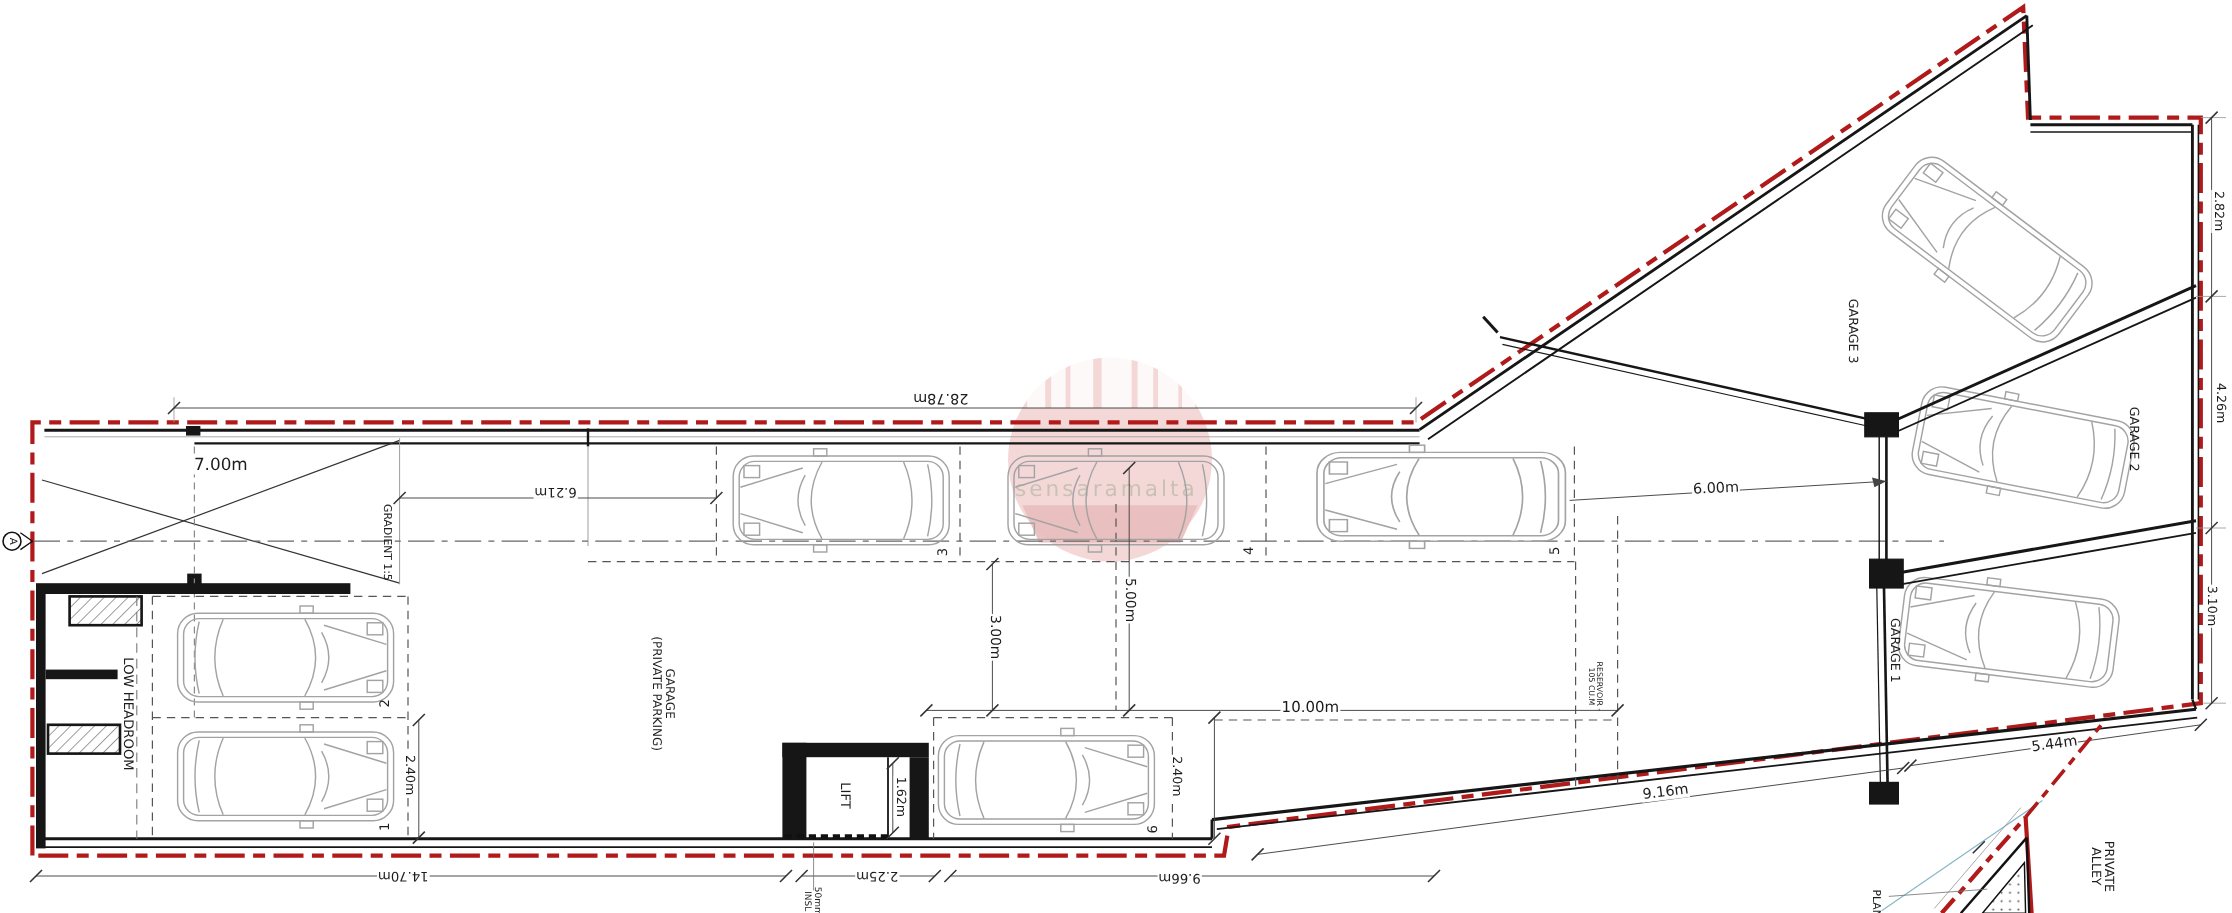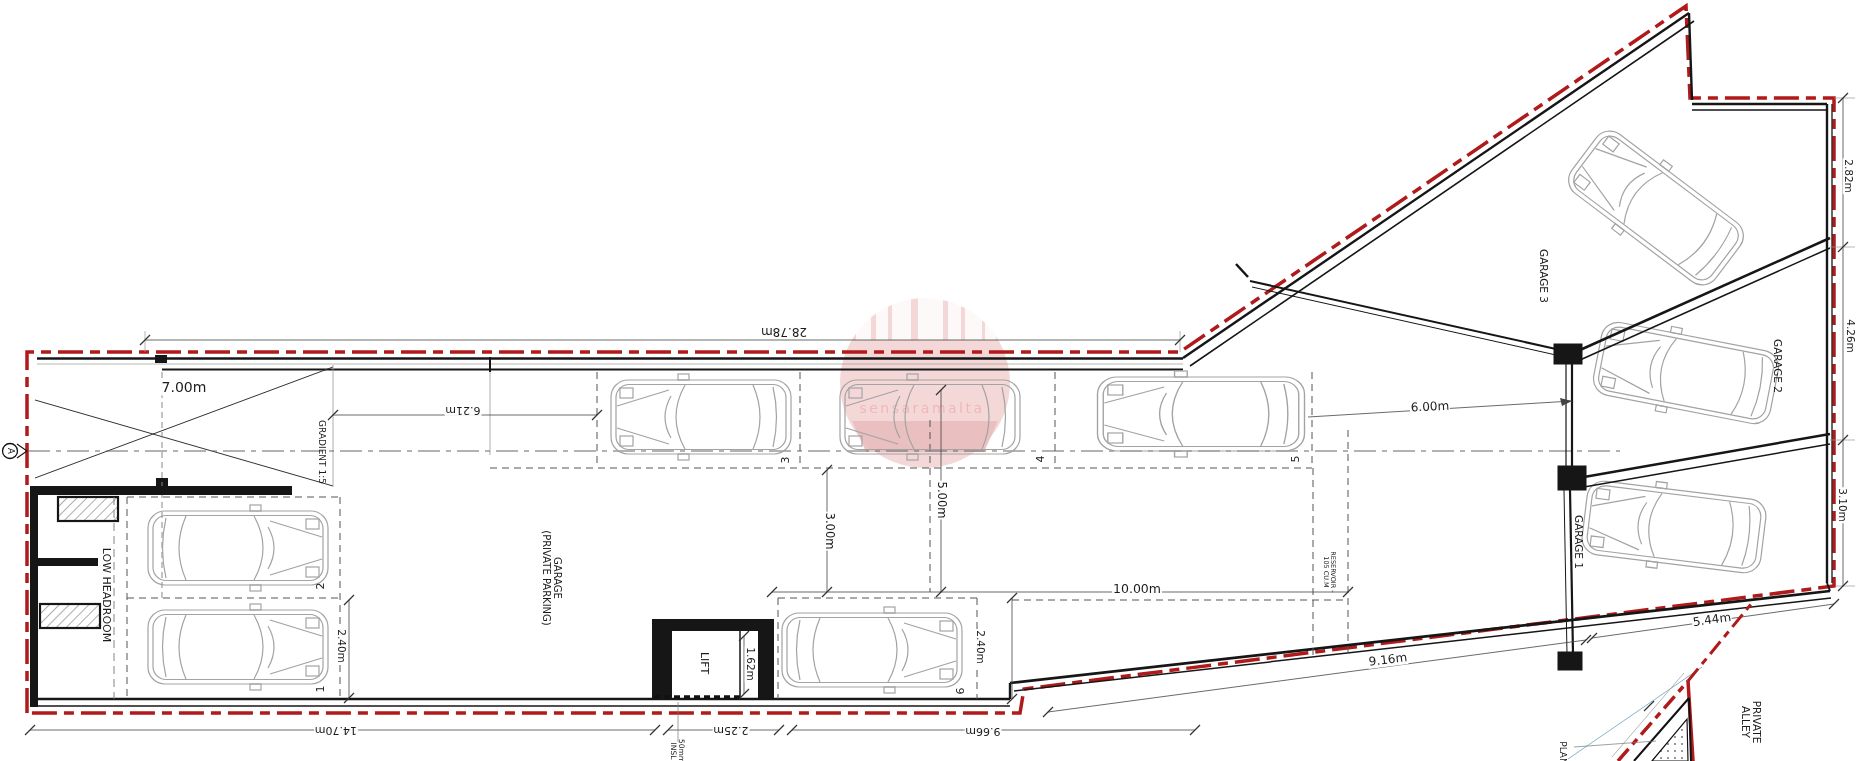--- a/index.html
+++ b/index.html
@@ -2,22 +2,22 @@
 <html><head>
 <meta charset="utf-8">
 <style>
   html,body{margin:0;padding:0;background:#fff;}
   #stage{position:relative;width:1860px;height:761px;background:#ffffff;overflow:hidden;
          font-family:"DejaVu Sans",sans-serif;}
   #plan-svg{position:absolute;left:0;top:0;z-index:2;}
   .lbl{position:absolute;z-index:3;color:#1c1c1c;white-space:pre;text-align:center;
        line-height:1.08;transform-origin:center center;}
   .bg{background:rgba(255,255,255,.93);padding:0 1px;}
-  .wm-text{position:absolute;z-index:1;color:#ef4444;opacity:.65;letter-spacing:2.5px;
-           font-size:14px;white-space:pre;}
+  .wm-text{position:absolute;z-index:1;color:#15803d;opacity:.65;letter-spacing:2.5px;
+           font-size:18px;white-space:pre;}
 </style>
 </head>
 <body>
 
 <div id="stage">
 
   <div class="wm-text" style="left:922px;top:408px;transform:translate(-50%,-50%);">sensaramalta</div>
 
   <svg id="plan-svg" width="1860" height="761" viewBox="0 0 1860 761">
     <defs>
@@ -247,21 +247,21 @@
   <div class="lbl bg" style="left:750px;top:664px;font-size:10.5px;transform:translate(-50%,-50%) rotate(90deg);">1.62m</div>
   <div class="lbl bg" style="left:731px;top:730px;font-size:11px;transform:translate(-50%,-50%) rotate(180deg);">2.25m</div>
   <div class="lbl" style="left:677px;top:751px;font-size:7.5px;transform:translate(-50%,-50%) rotate(90deg);">50mm
 INSL</div>
   <div class="lbl bg" style="left:983px;top:731px;font-size:11px;transform:translate(-50%,-50%) rotate(180deg);">9.66m</div>
   <div class="lbl bg" style="left:336px;top:730px;font-size:11px;transform:translate(-50%,-50%) rotate(180deg);">14.70m</div>
   <div class="lbl bg" style="left:341px;top:646px;font-size:10.5px;transform:translate(-50%,-50%) rotate(90deg);">2.40m</div>
   <div class="lbl bg" style="left:980px;top:647px;font-size:10.5px;transform:translate(-50%,-50%) rotate(90deg);">2.40m</div>
   <div class="lbl bg" style="left:830px;top:531px;font-size:11.5px;transform:translate(-50%,-50%) rotate(90deg);">3.00m</div>
   <div class="lbl bg" style="left:942px;top:500px;font-size:11.5px;transform:translate(-50%,-50%) rotate(90deg);">5.00m</div>
-  <div class="lbl bg" style="left:1137px;top:589px;font-size:12.5px;transform:translate(-50%,-50%);">10.00m</div>
+  <div class="lbl bg" style="left:1092px;top:589px;font-size:12.5px;transform:translate(-50%,-50%);">10.00m</div>
   <div class="lbl" style="left:1329px;top:572px;font-size:6.5px;transform:translate(-50%,-50%) rotate(90deg);">RESERVOIR -
 105 CU.M</div>
   <div class="lbl bg" style="left:1430px;top:407px;font-size:12px;transform:translate(-50%,-50%) rotate(-3deg);">6.00m</div>
   <div class="lbl" style="left:1543px;top:276px;font-size:10.5px;transform:translate(-50%,-50%) rotate(90deg);">GARAGE 3</div>
   <div class="lbl" style="left:1777px;top:366px;font-size:10.5px;transform:translate(-50%,-50%) rotate(90deg);">GARAGE 2</div>
   <div class="lbl" style="left:1578px;top:542px;font-size:10.5px;transform:translate(-50%,-50%) rotate(90deg);">GARAGE 1</div>
   <div class="lbl bg" style="left:1848px;top:176px;font-size:10.5px;transform:translate(-50%,-50%) rotate(90deg);">2.82m</div>
   <div class="lbl bg" style="left:1850px;top:336px;font-size:10.5px;transform:translate(-50%,-50%) rotate(90deg);">4.26m</div>
   <div class="lbl bg" style="left:1842px;top:505px;font-size:10.5px;transform:translate(-50%,-50%) rotate(90deg);">3.10m</div>
   <div class="lbl bg" style="left:1712px;top:620px;font-size:12px;transform:translate(-50%,-50%) rotate(-8deg);">5.44m</div>

